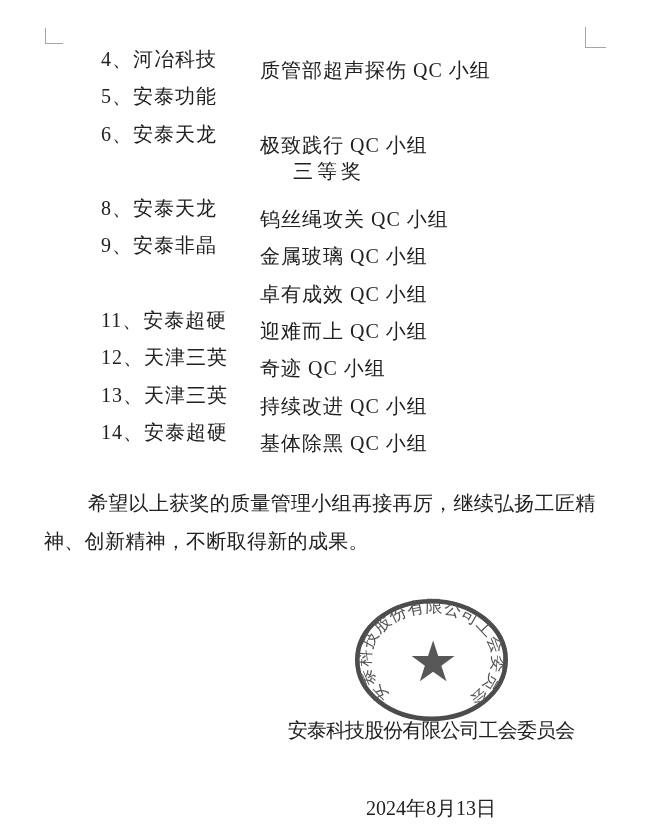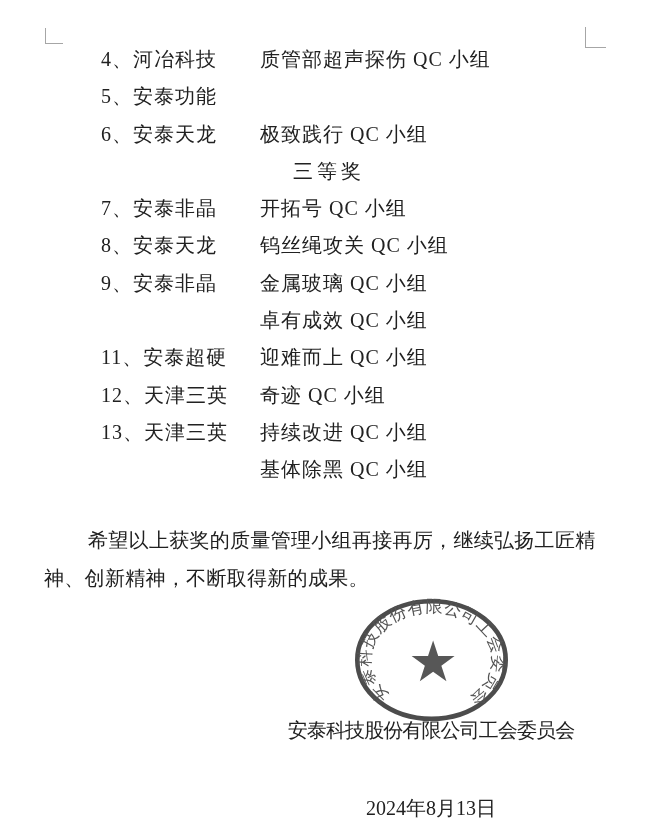--- a/index.html
+++ b/index.html
@@ -24,38 +24,38 @@
 
   .content { position: absolute; top: 41px; left: 0; width: 100%; }
   .row {
     height: 37.3px;
     line-height: 37.3px;
     margin-left: 101px;
     position: relative;
     letter-spacing: 1px;
     white-space: nowrap;
   }
-  .row .group { position: absolute; left: 159px; top: 0; letter-spacing: 1px; }
+  .row .group { position: absolute; left: 159px; top: 11px; letter-spacing: 1px; }
   .heading {
     height: 37.3px;
     line-height: 37.3px;
     text-align: center;
     letter-spacing: 4px;
     position: relative;
     left: -4px;
   }
   .para { margin-top: 34px; }
   .para-line {
     height: 37.3px;
     line-height: 37.3px;
     margin-left: 44px;
     letter-spacing: 0.3px;
     white-space: nowrap;
   }
-  .para-line.indent { padding-left: 44px; font-family: Liberation Mono, monospace; }
+  .para-line.indent { padding-left: 44px; }
 
   .stamp { position: absolute; left: 353px; top: 597px; width: 157px; height: 126px; }
   .stamp svg { display: block; width: 157px; height: 126px; }
 
   .sig-block { position: absolute; top: 712px; left: 196px; width: 470px; text-align: center; }
   .sig-line { height: 37.5px; line-height: 37.5px; letter-spacing: -0.9px; }
   .date-line { height: 37.5px; line-height: 37.5px; margin-top: 40px; }
 </style>
 </head>
 <body>
@@ -75,24 +75,20 @@
       <span>5、安泰功能</span>
     </div>
     <div class="row">
       <span>6、安泰天龙</span>
       <span class="group">极致践行 QC 小组</span>
     </div>
 
     <div class="heading">三等奖</div>
 
     <div class="row">
-      <span>7、安泰非晶</span>
-      <span class="group">开拓号 QC 小组</span>
-    </div>
-    <div class="row">
       <span>8、安泰天龙</span>
       <span class="group">钨丝绳攻关 QC 小组</span>
     </div>
     <div class="row">
       <span>9、安泰非晶</span>
       <span class="group">金属玻璃 QC 小组</span>
     </div>
     <div class="row">
       <span class="group">卓有成效 QC 小组</span>
     </div>
@@ -102,20 +98,21 @@
     </div>
     <div class="row">
       <span>12、天津三英</span>
       <span class="group">奇迹 QC 小组</span>
     </div>
     <div class="row">
       <span>13、天津三英</span>
       <span class="group">持续改进 QC 小组</span>
     </div>
     <div class="row">
+      <span>14、安泰超硬</span>
       <span class="group">基体除黑 QC 小组</span>
     </div>
 
     <div class="para">
       <div class="para-line indent">希望以上获奖的质量管理小组再接再厉，继续弘扬工匠精</div>
       <div class="para-line">神、创新精神，不断取得新的成果。</div>
     </div>
 
   </div>
 

